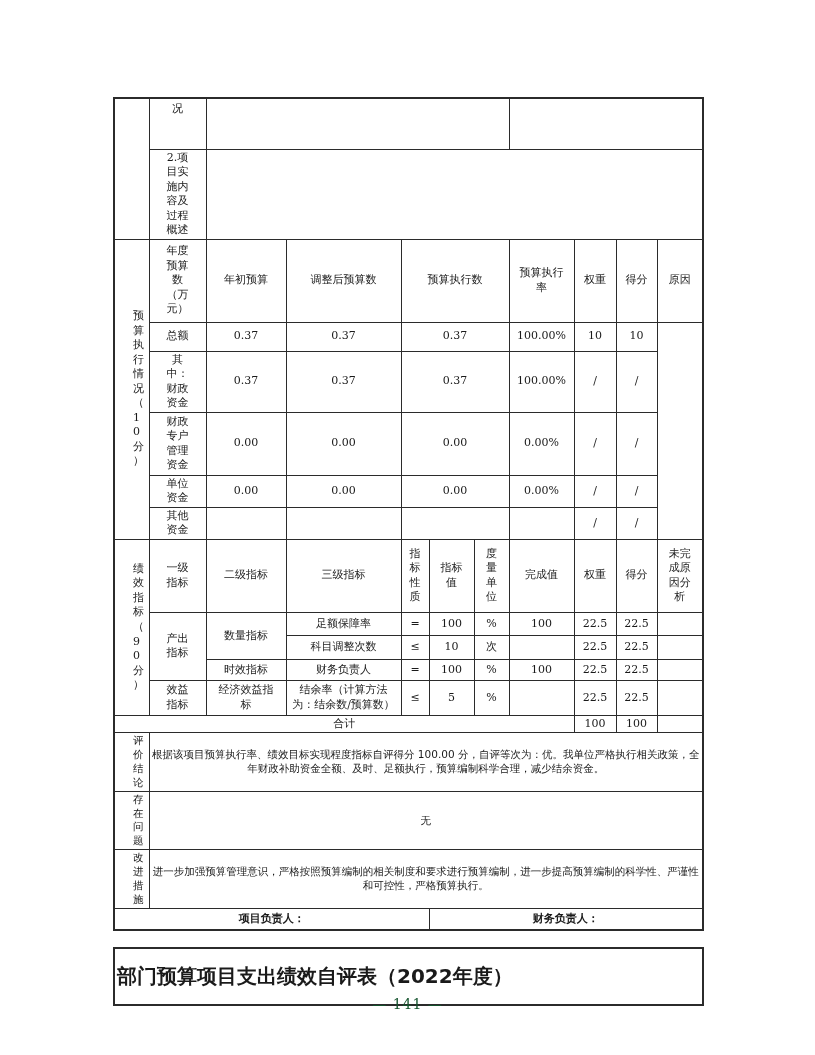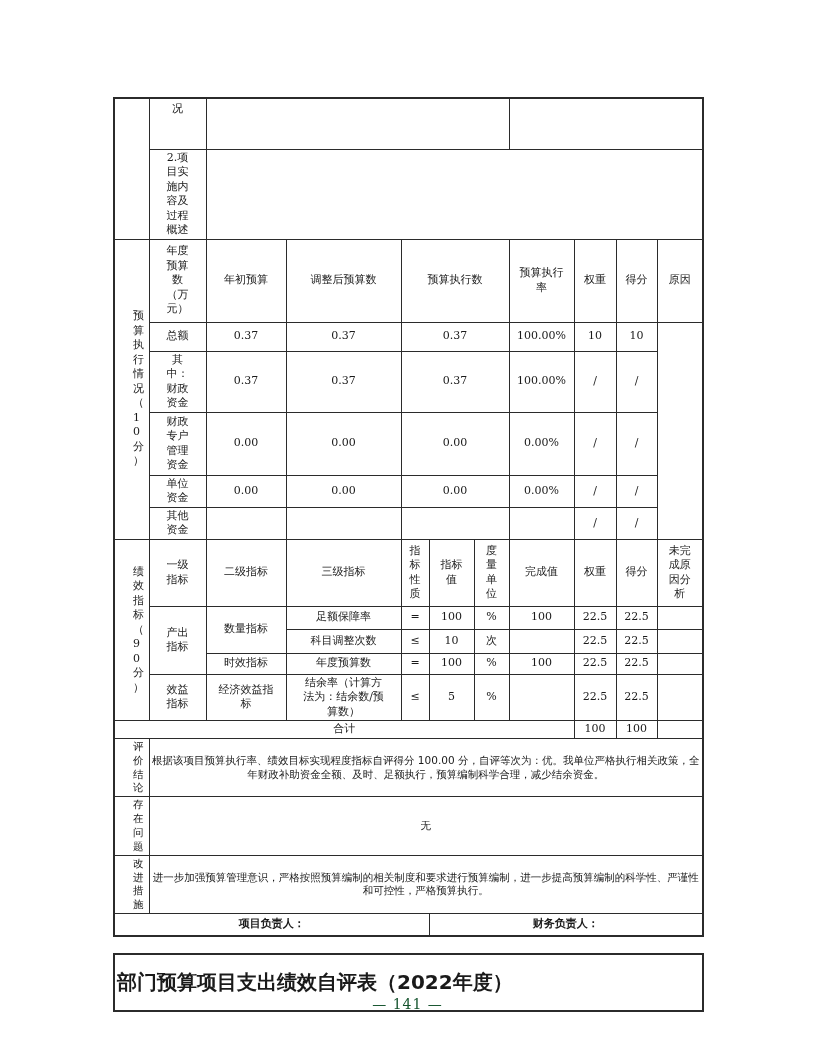--- a/index.html
+++ b/index.html
@@ -13,26 +13,26 @@
   table.bordered{border:2px solid #2b2b2b;}
   td{
     border:1px solid #2b2b2b;text-align:center;vertical-align:middle;
     font-size:11px;line-height:1.32;padding:1px 2px;overflow:hidden;
     word-break:break-word;
   }
   
   td.pc1{padding:1px 18px;}
   td.pc2{padding:1px 15px;}
   td.pc3{padding:1px 11px;}
-  td.pc4{padding:1px 16px;}
+  td.pc4{padding:1px 4px;}
   td.pc5{padding:1px 7px;text-align:center;}
   td.pc6{padding:15px 9px;}
   td.pc7{padding:1px 10px;}
   td.pc8{padding:1px 9px;}
-  td.pc11{padding:1px 10px;}
+  td.pc11{padding:7px 10px;}
   td.top{vertical-align:top;padding-top:3px;}
   .hei{font-family:"DejaVu Sans","Liberation Sans",sans-serif;font-size:10.5px;}
   .sig{font-family:"DejaVu Sans","Liberation Sans",sans-serif;font-size:11px;font-weight:600;}
   .t2{margin-top:16px;}
   .t2-title{
     font-family:"DejaVu Sans","Liberation Sans",sans-serif;
     font-size:20px;font-weight:bold;text-align:left;
   }
   .pageno{
     position:absolute;top:996px;left:0;width:815px;text-align:center;
@@ -159,21 +159,21 @@
       <td>≤</td>
       <td>10</td>
       <td>次</td>
       <td></td>
       <td>22.5</td>
       <td>22.5</td>
       <td></td>
     </tr>
     <tr style="height:21px">
       <td>时效指标</td>
-      <td class="pc4">年度预算数</td>
+      <td class="pc4">财务负责人</td>
       <td>=</td>
       <td>100</td>
       <td>%</td>
       <td>100</td>
       <td>22.5</td>
       <td>22.5</td>
       <td></td>
     </tr>
     <tr style="height:35px">
       <td class="pc2">效益指标</td>

